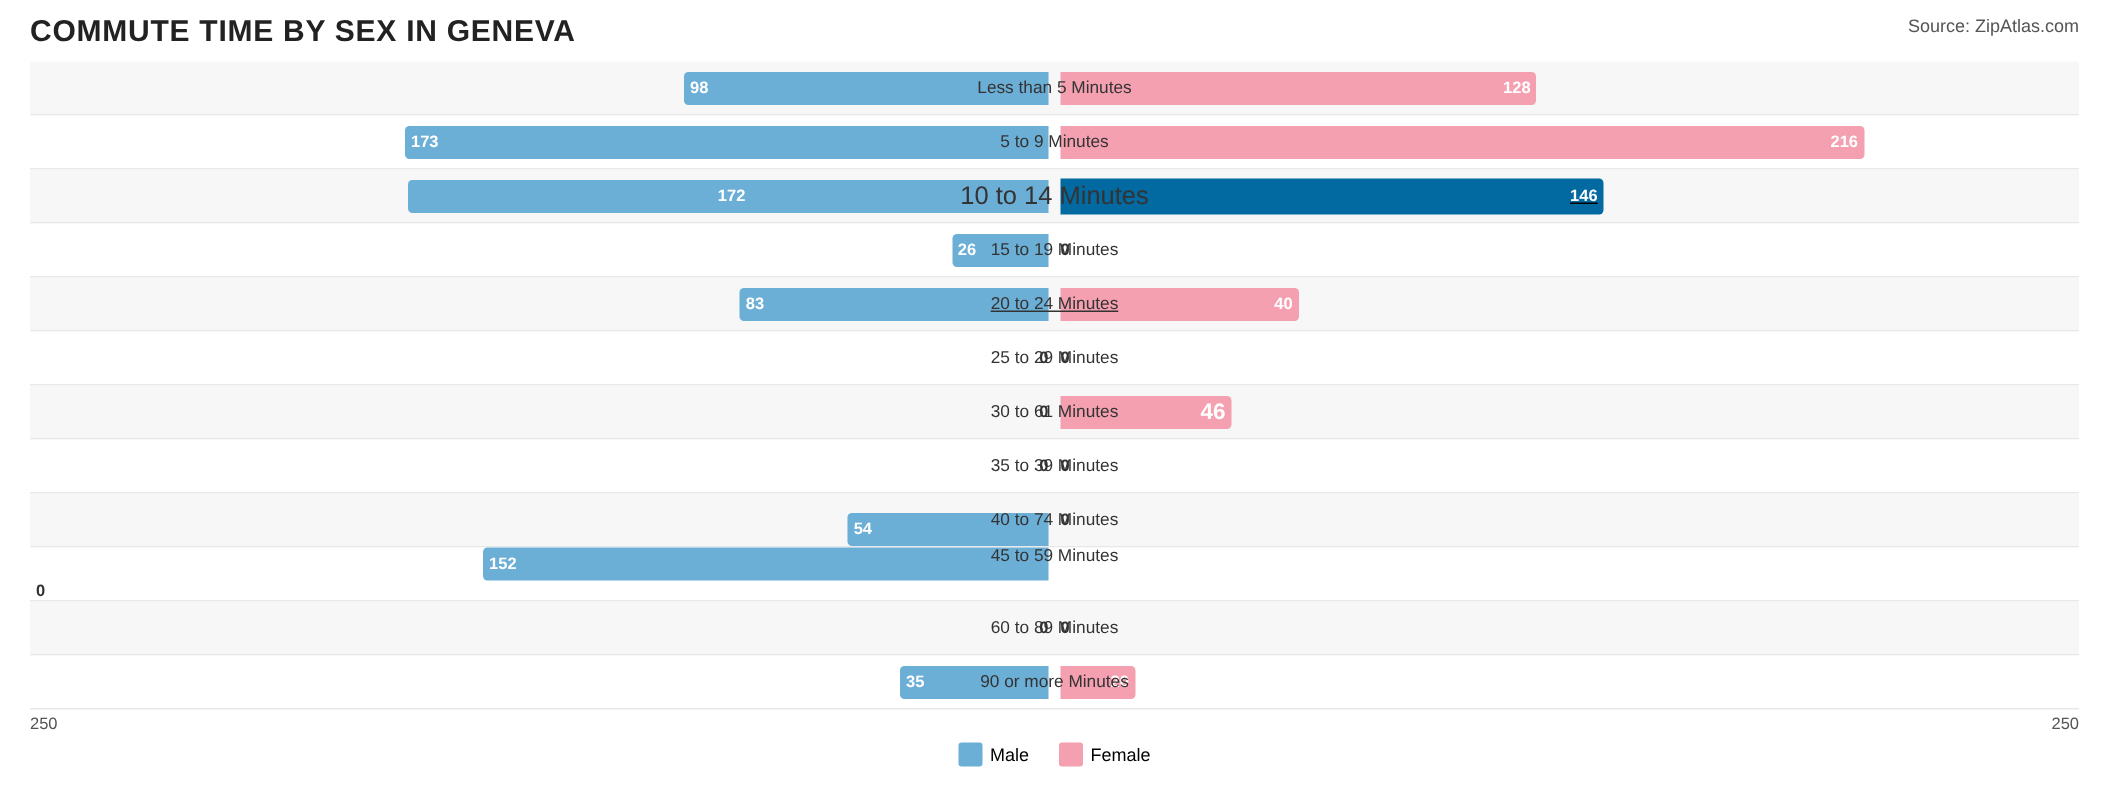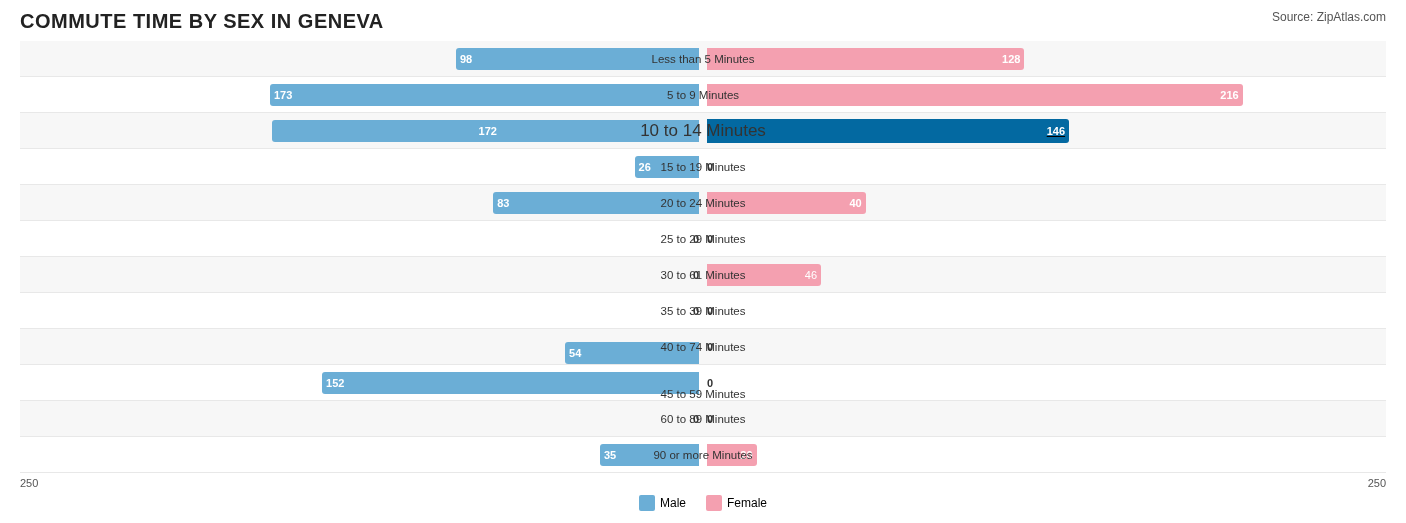--- a/index.html
+++ b/index.html
@@ -128,21 +128,21 @@
         <div style="width: 50%; display: flex; align-items: center; justify-content: flex-start; height: 100%; position: relative; padding-left: 4px;">
           <span style="font-size: 11px; font-weight: bold; color: rgb(51, 51, 51);">0</span>
         </div>
       </div>
       <div style="display: flex; align-items: center; height: 36px; background: rgb(247, 247, 247); border-bottom: 1px solid rgb(232, 232, 232); position: relative; width: 100%;">
         <div style="width: 50%; display: flex; align-items: center; justify-content: flex-end; height: 100%; position: relative; padding-right: 4px;">
           <div style="height: 22px; width: 205.84px; background: rgb(107, 174, 214); border-radius: 3px 0px 0px 3px; display: flex; align-items: center; justify-content: flex-start; overflow: visible;">
             <span style="font-size: 11px; font-weight: bold; color: rgb(255, 255, 255); padding-left: 4px; margin-left: 0px; white-space: nowrap;">83</span>
           </div>
         </div>
-        <div style="position: absolute; left: 50%; transform: translateX(-50%); font-size: 11.5px; color: rgb(51, 51, 51); white-space: nowrap; z-index: 10; pointer-events: none; background: transparent;">20 to 24 Minutes</div>
+        <div style="position: absolute; left: 50%; transform: translateX(-50%); font-size: 11.5px; color: rgb(51, 51, 51); white-space: nowrap; z-index: 10; pointer-events: none; background: transparent; text-decoration: underline;">20 to 24 Minutes</div>
         <div style="width: 50%; display: flex; align-items: center; justify-content: flex-start; height: 100%; position: relative; padding-left: 4px;">
           <div style="height: 22px; width: 158.72px; background: rgb(244, 160, 176); border-radius: 0px 3px 3px 0px; display: flex; align-items: center; justify-content: flex-end; overflow: visible;">
             <span style="font-size: 11px; font-weight: bold; color: rgb(255, 255, 255); padding-right: 4px; margin-right: 0px; white-space: nowrap;">40</span>
           </div>
         </div>
       </div>
       <div style="display: flex; align-items: center; height: 36px; background: rgb(255, 255, 255); border-bottom: 1px solid rgb(232, 232, 232); position: relative; width: 100%;">
         <div style="width: 50%; display: flex; align-items: center; justify-content: flex-end; height: 100%; position: relative; padding-right: 4px;">
           <span style="font-size: 11px; font-weight: bold; color: rgb(51, 51, 51);">0</span>
         </div>
@@ -151,21 +151,21 @@
           <span style="font-size: 11px; font-weight: bold; color: rgb(51, 51, 51);">0</span>
         </div>
       </div>
       <div style="display: flex; align-items: center; height: 36px; background: rgb(247, 247, 247); border-bottom: 1px solid rgb(232, 232, 232); position: relative; width: 100%;">
         <div style="width: 50%; display: flex; align-items: center; justify-content: flex-end; height: 100%; position: relative; padding-right: 4px;">
           <span style="font-size: 11px; font-weight: bold; color: rgb(51, 51, 51);">0</span>
         </div>
         <div style="position: absolute; left: 50%; transform: translateX(-50%); font-size: 11.5px; color: rgb(51, 51, 51); white-space: nowrap; z-index: 10; text-align: center; pointer-events: none; background: transparent;">30 to 61 Minutes</div>
         <div style="width: 50%; display: flex; align-items: center; justify-content: flex-start; height: 100%; position: relative; padding-left: 4px;">
           <div style="height: 22px; width: 114.08px; background: rgb(244, 160, 176); border-radius: 0px 3px 3px 0px; display: flex; align-items: center; justify-content: flex-end; overflow: visible;">
-            <span style="font-size: 11px; font-weight: normal; color: rgb(255, 255, 255); padding-right: 4px; margin-right: 0px; white-space: nowrap;">46</span>
+            <span style="font-size: 15px; font-weight: bold; color: rgb(255, 255, 255); padding-right: 4px; margin-right: 0px; white-space: nowrap;">46</span>
           </div>
         </div>
       </div>
       <div style="display: flex; align-items: center; height: 36px; background: rgb(255, 255, 255); border-bottom: 1px solid rgb(232, 232, 232); position: relative; width: 100%;">
         <div style="width: 50%; display: flex; align-items: center; justify-content: flex-end; height: 100%; position: relative; padding-right: 4px;">
           <span style="font-size: 11px; font-weight: bold; color: rgb(51, 51, 51);">0</span>
         </div>
         <div style="position: absolute; left: 50%; transform: translateX(-50%); font-size: 11.5px; color: rgb(51, 51, 51); white-space: nowrap; z-index: 10; text-align: center; pointer-events: none; background: transparent;">35 to 39 Minutes</div>
         <div style="width: 50%; display: flex; align-items: center; justify-content: flex-start; height: 100%; position: relative; padding-left: 4px;">
           <span style="font-size: 11px; font-weight: bold; color: rgb(51, 51, 51);">0</span>
@@ -175,21 +175,21 @@
         <div style="width: 50%; display: flex; align-items: flex-end; justify-content: flex-end; height: 100%; position: relative; padding-right: 4px;">
           <div style="height: 22px; width: 133.92px; background: rgb(107, 174, 214); border-radius: 3px 0px 0px 3px; display: flex; align-items: center; justify-content: flex-start; overflow: visible;">
             <span style="font-size: 11px; font-weight: bold; color: rgb(255, 255, 255); padding-left: 4px; margin-left: 0px; white-space: nowrap;">54</span>
           </div>
         </div>
         <div style="position: absolute; left: 50%; transform: translateX(-50%); font-size: 11.5px; color: rgb(51, 51, 51); white-space: nowrap; z-index: 10; text-align: center; pointer-events: none; background: transparent;">40 to 74 Minutes</div>
         <div style="width: 50%; display: flex; align-items: center; justify-content: flex-start; height: 100%; position: relative; padding-left: 4px;">
           <span style="font-size: 11px; font-weight: bold; color: rgb(51, 51, 51);">0</span>
         </div>
       </div>
-      <div style="display: flex; align-items: flex-end; height: 36px; background: rgb(255, 255, 255); border-bottom: 1px solid rgb(232, 232, 232); position: relative; width: 100%;">
+      <div style="display: flex; align-items: flex-start; height: 36px; background: rgb(255, 255, 255); border-bottom: 1px solid rgb(232, 232, 232); position: relative; width: 100%; flex-direction: column;">
         <div style="width: 50%; display: flex; align-items: center; justify-content: flex-end; height: 100%; position: relative; padding-right: 4px;">
           <div style="height: 22px; width: 376.96px; background: rgb(107, 174, 214); border-radius: 3px 0px 0px 3px; display: flex; align-items: center; justify-content: flex-start; overflow: visible;">
             <span style="font-size: 11px; font-weight: bold; color: rgb(255, 255, 255); padding-left: 4px; margin-left: 0px; white-space: nowrap;">152</span>
           </div>
         </div>
         <div style="position: absolute; left: 50%; transform: translateX(-50%); font-size: 11.5px; color: rgb(51, 51, 51); white-space: nowrap; z-index: 10; text-align: center; pointer-events: none; background: transparent;">45 to 59 Minutes</div>
         <div style="width: 50%; display: flex; align-items: center; justify-content: flex-start; height: 100%; position: relative; padding-left: 4px;">
           <span style="font-size: 11px; font-weight: bold; color: rgb(51, 51, 51);">0</span>
         </div>
       </div>

